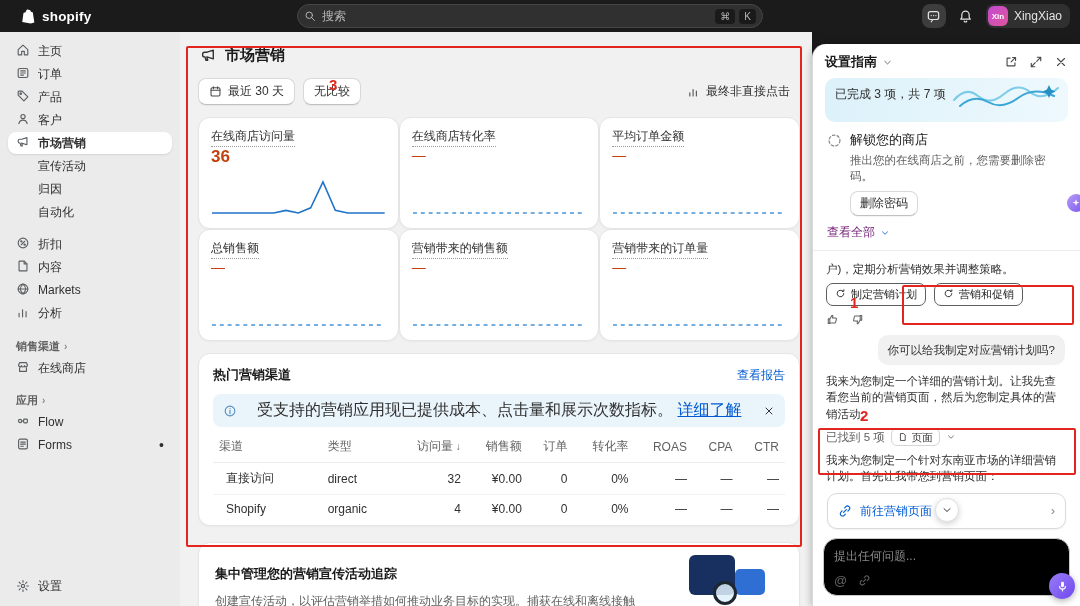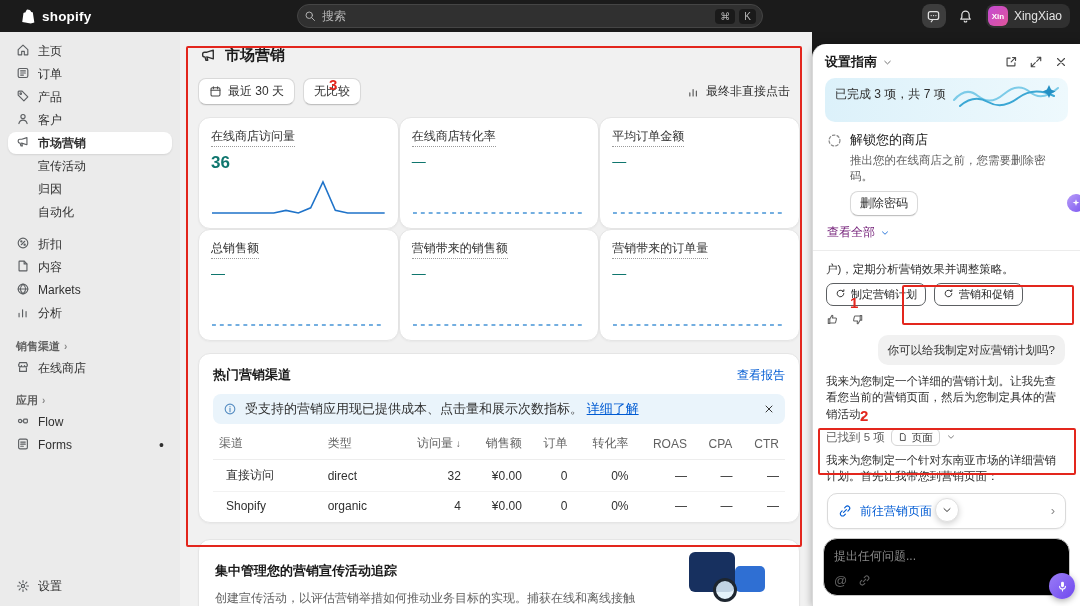--- a/index.html
+++ b/index.html
@@ -52,30 +52,30 @@
 .filters{display:flex;gap:8px;margin-top:13px;align-items:center;}
 .btn{display:inline-flex;align-items:center;gap:6px;background:#fff;border:1px solid #d9d9d9;border-bottom-color:#c0c0c0;border-radius:8px;padding:4px 10px;font-size:12px;color:#303030;box-shadow:0 1px 1px rgba(0,0,0,.05);}
 .btn .ic{color:#4a4a4a;}
 .btn .ic svg{width:13px;height:13px;}
 .btn.plain{background:transparent;border:none;box-shadow:none;margin-left:auto;}
 .btn.small{padding:3px 9px;}
 .metrics{display:grid;grid-template-columns:repeat(3,1fr);margin-top:12px;}
 .mcard{background:#fff;border:1px solid #e5e5e5;border-radius:12px;height:112px;padding:10px 12px;position:relative;box-shadow:0 1px 2px rgba(0,0,0,.04);}
 .mtitle{display:inline-block;font-size:12px;border-bottom:1px dotted #9a9a9a;padding-bottom:1px;white-space:nowrap;}
 .mexport{position:absolute;top:9px;right:9px;color:#8a8a8a;cursor:pointer;}
-.mvalue{margin-top:6px;font-size:17px;font-weight:700;color:#0f766e;}
+.mvalue{font-size:17px;font-weight:700;color:#c2410c;}
 .mvalue.empty{font-weight:400;font-size:14px;}
 .mchart{position:absolute;left:12px;right:12px;bottom:8px;height:44px;}
 .mchart svg{width:100%;height:100%;display:block;}
 .card{background:#fff;border:1px solid #e5e5e5;border-radius:12px;box-shadow:0 1px 2px rgba(0,0,0,.04);}
 .channels{margin-top:12px;padding:12px 14px 2px;}
 .ch-head{display:flex;align-items:center;}
 .ch-title{font-size:13px;font-weight:700;color:#1a1a1a;}
 .link{color:#005bd3;font-size:12px;margin-left:auto;cursor:pointer;text-decoration:none;}
-.banner{margin-top:10px;background:#eaf4fb;border-radius:8px;padding:6px 10px;display:flex;align-items:center;gap:8px;font-size:13px;}
+.banner{margin-top:10px;background:#eaf4fb;border-radius:8px;padding:6px 10px;display:flex;align-items:center;gap:20px;font-size:16px;}
 .banner .ic{color:#578ec2;flex:0 0 14px;}
 .banner a{color:#005bd3;text-decoration:underline;cursor:pointer;}
 .banner .close{margin-left:auto;color:#303030;cursor:pointer;}
 .banner .close svg{width:12px;height:12px;}
 .ch-table{width:100%;border-collapse:collapse;font-size:12px;margin-top:4px;}
 .ch-table th{font-weight:400;color:#616161;text-align:right;padding:7px 6px;border-bottom:1px solid #ededed;white-space:nowrap;}
 .ch-table th:first-child{text-align:left;width:19%;}
 .ch-table th:nth-child(2){text-align:left;width:13%;}
 .ch-table td{text-align:right;color:#303030;padding:7px 6px;border-bottom:1px solid #f2f2f2;}
 .ch-table tr:last-child td{border-bottom:none;}

